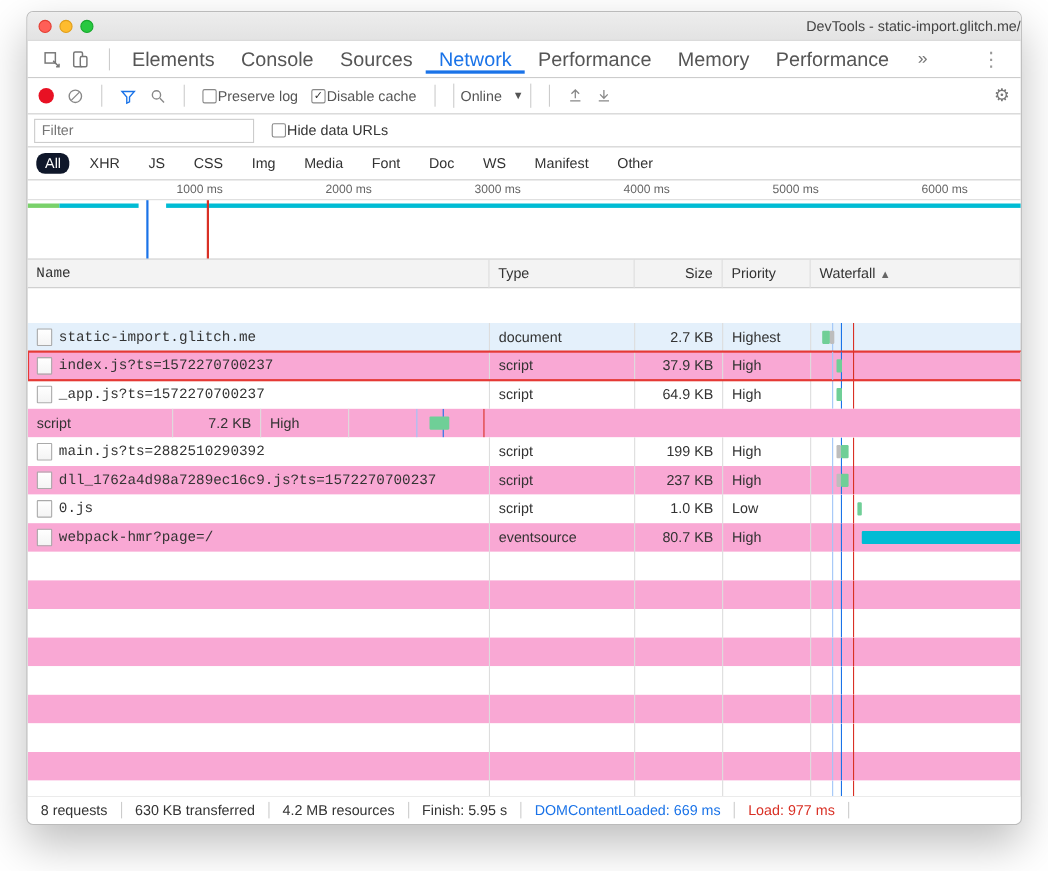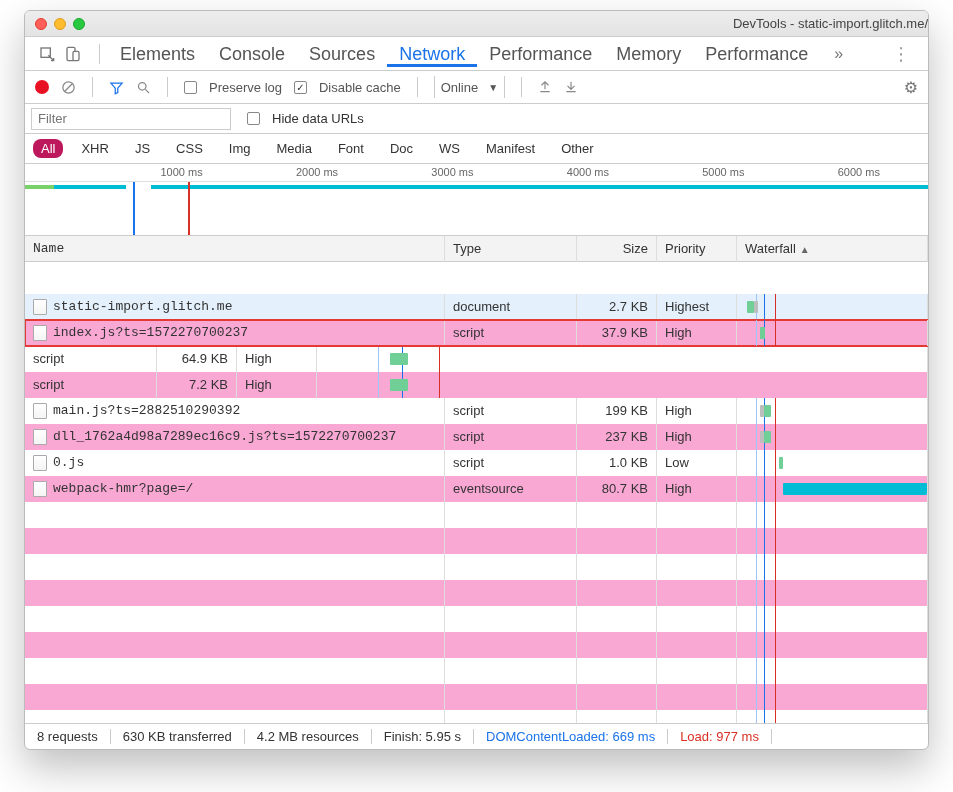--- a/index.html
+++ b/index.html
@@ -74,42 +74,42 @@
     border-bottom: 1px solid #ccc;
     display: flex; align-items:center;
     gap:12px;
     padding: 0 10px;
     color:#555;
   }
   .rec-dot { width:14px; height:14px; border-radius:50%; background:#e81123; }
   .icon-grey { color:#888; }
   .icon-blue { color:#1a73e8; }
   .sep { width:1px; height:20px; background:#ccc; margin:0 4px;}
-  .checkbox { display:flex; align-items:center; gap:12px; }
+  .checkbox { display:flex; align-items:center; gap:1px; }
   .checkbox .box { width:13px; height:13px; border:1px solid #888; border-radius:2px; display:inline-flex; align-items:center; justify-content:center; font-size:10px; color:#333; background:#fff;}
   .checkbox .box.checked::after { content:"✓"; }
   .online { display:flex; align-items:center; gap:10px; padding:0 6px; border-left:1px solid #ccc; border-right:1px solid #ccc; height:22px;}
   .tri-down { font-size:10px; color:#555; }
   .gear { margin-left:auto; color:#777; font-size:16px;}
   
   .filter-row {
     height: 30px; border-bottom:1px solid #ccc;
     display:flex; align-items:center; gap:16px; padding:0;
   }
   .filter-input {
     width: 200px; height:22px; border:1px solid #ccc; border-radius:0;
     padding:0 6px; font-size:13px; color:#999; margin-left:6px;
   }
   
   .type-filters {
     height: 30px; border-bottom:1px solid #ccc;
     display:flex; align-items:center; gap:10px; padding:0 8px;
   }
   .pill { padding:2px 8px; border-radius:8px; font-size:13px; cursor:pointer;}
-  .pill.active { background:#be185d; color:#fff; }
+  .pill.active { background:#0f172a; color:#fff; }
   
   .overview {
     height: 72px; border-bottom:1px solid #ccc; position:relative; overflow:hidden;
   }
   .ov-ticks { height:18px; border-bottom:1px solid #ddd; position:relative; font-size:11px; color:#666;}
   .ov-ticks .tick { position:absolute; top:2px; }
   .ov-body { position:relative; height:54px; }
   .ov-line { position:absolute; top:0; bottom:0; width:2px; }
   .ov-hbar { position:absolute; height:4px; }
   
@@ -305,20 +305,24 @@
           <div class="cell col-water">
             <div class="wf-area">
               <div class="wf-vline" style="left: 10%; background: rgb(159, 197, 248);"></div>
               <div class="wf-vline" style="left: 14%; background: rgb(26, 115, 232);"></div>
               <div class="wf-vline" style="left: 20%; background: rgb(217, 48, 37);"></div>
               <div class="wf-block" style="left: 12%; width: 3%; background: rgb(111, 207, 151);"></div>
             </div>
           </div>
         </div>
         <div class="row">
+          <div class="cell col-name">
+            <span class="file-ico"></span>
+            <span>_app.js?ts=1572270700237</span>
+          </div>
           <div class="cell col-type">script</div>
           <div class="cell col-size">64.9 KB</div>
           <div class="cell col-prio">High</div>
           <div class="cell col-water">
             <div class="wf-area">
               <div class="wf-vline" style="left: 10%; background: rgb(159, 197, 248);"></div>
               <div class="wf-vline" style="left: 14%; background: rgb(26, 115, 232);"></div>
               <div class="wf-vline" style="left: 20%; background: rgb(217, 48, 37);"></div>
               <div class="wf-block" style="left: 12%; width: 3%; background: rgb(111, 207, 151);"></div>
             </div>

